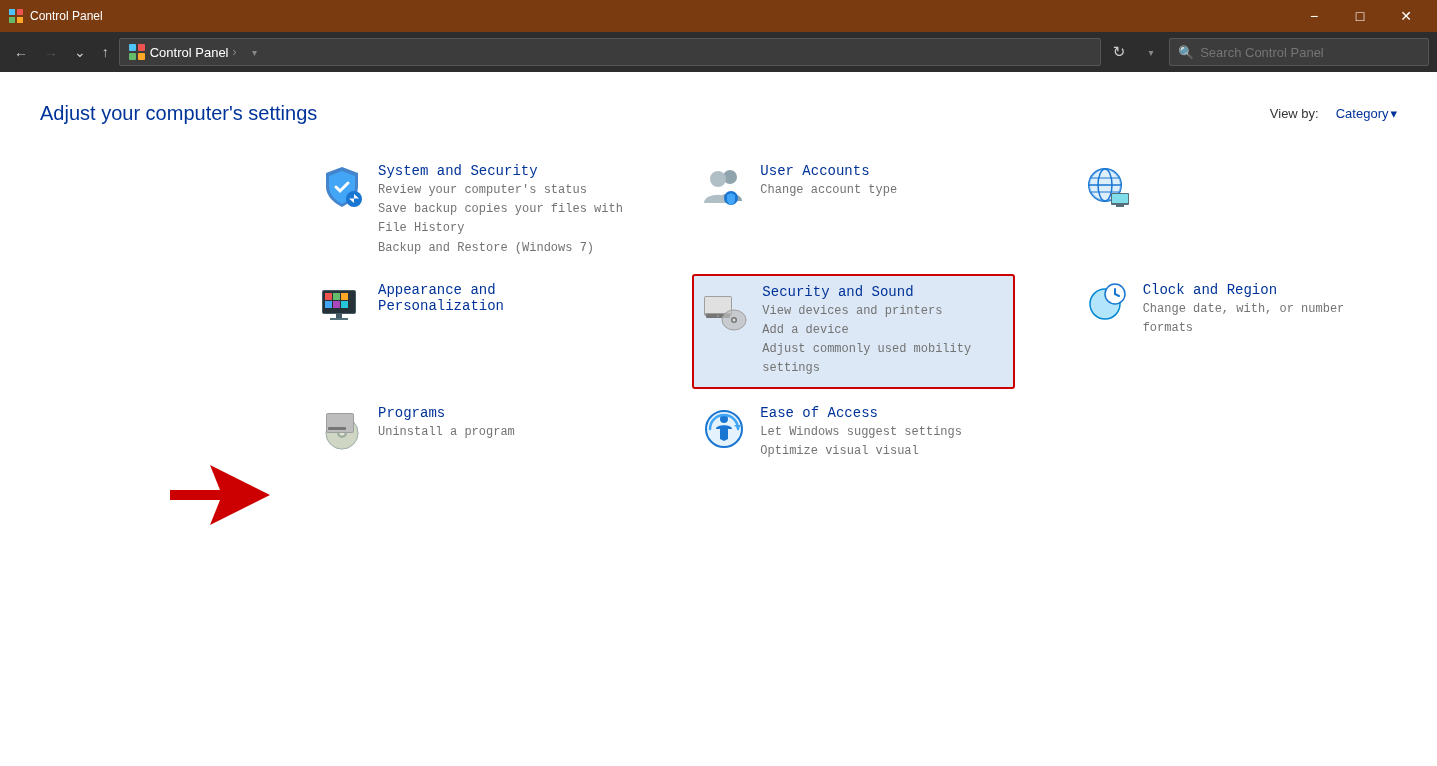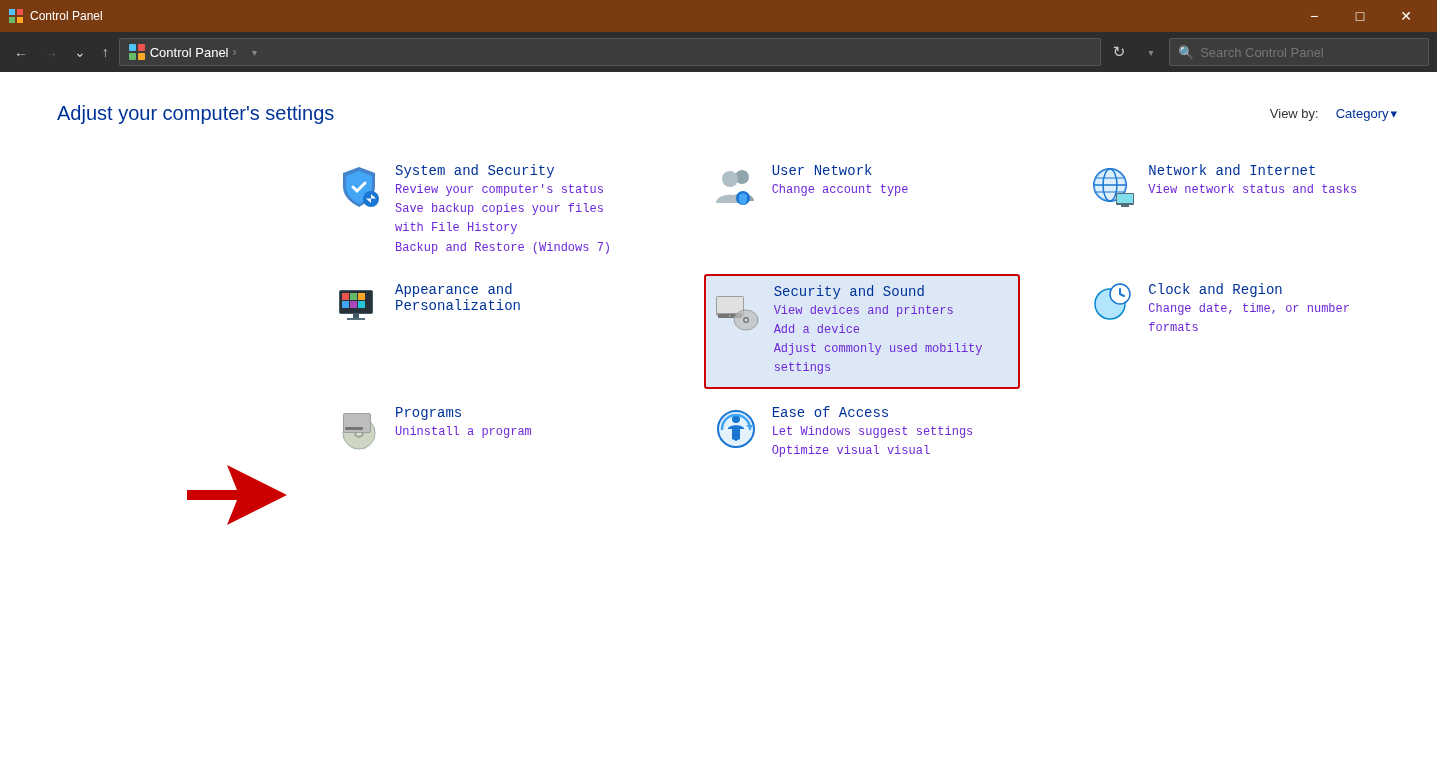--- a/index.html
+++ b/index.html
@@ -130,21 +130,20 @@
       flex: 1;
     }
     .search-icon-nav { color: #888; font-size: 13px; }
 
     
     .main-content {
       background: white;
       height: calc(766px - 32px - 40px);
       padding: 30px 40px;
       overflow-y: auto;
-      margin-left: 17px;
     }
     .page-header {
       display: flex;
       justify-content: space-between;
       align-items: center;
       margin-bottom: 30px;
     }
     .page-title {
       color: #003399;
       font-size: 20px;
@@ -197,21 +196,21 @@
     .category-text { flex: 1; }
     .category-name {
       color: #003399;
       font-size: 14px;
       font-weight: 400;
       margin-bottom: 2px;
       cursor: pointer;
     }
     .category-link {
       display: block;
-      color: #6d28d9;
+      color: #737373;
       font-size: 12px;
       cursor: pointer;
       line-height: 1.6;
     }
   </style>
 </head>
 <body>
 
 <div class="titlebar">
   <div class="titlebar-left">
@@ -311,44 +310,40 @@
             <circle cx="30" cy="14" r="7" fill="#90a4ae"></circle>
             <path d="M18 38 C18 28 42 28 42 38" fill="#90a4ae"></path>
             <circle cx="18" cy="16" r="8" fill="#b0bec5"></circle>
             <path d="M4 40 C4 29 32 29 32 40" fill="#b0bec5"></path>
 
             <rect x="24" y="28" width="14" height="14" rx="7" fill="#1976d2"></rect>
             <path d="M31 30 L35 32 L35 37 C35 39.5 33 41 31 42 C29 41 27 39.5 27 37 L27 32 Z" fill="#42a5f5"></path>
           </svg>
         </div>
         <div class="category-text">
-          <div class="category-name">User Network</div>
+          <div class="category-name">User Accounts</div>
           <a class="category-link">Change account type</a>
         </div>
       </div>
 
       <div class="category-item">
         <div class="category-icon">
           <svg width="48" height="48" viewBox="0 0 48 48">
 
             <circle cx="22" cy="22" r="16" fill="none" stroke="#1976d2" stroke-width="2"></circle>
             <circle cx="22" cy="22" r="16" fill="#bbdefb" opacity="0.5"></circle>
             <ellipse cx="22" cy="22" rx="7" ry="16" fill="none" stroke="#1976d2" stroke-width="1.5"></ellipse>
             <line x1="6" y1="22" x2="38" y2="22" stroke="#1976d2" stroke-width="1.5"></line>
             <line x1="8" y1="15" x2="36" y2="15" stroke="#1976d2" stroke-width="1"></line>
             <line x1="8" y1="29" x2="36" y2="29" stroke="#1976d2" stroke-width="1"></line>
 
             <rect x="28" y="30" width="18" height="12" rx="1" fill="#546e7a"></rect>
             <rect x="29" y="31" width="16" height="9" fill="#80deea"></rect>
             <rect x="33" y="42" width="8" height="2" fill="#546e7a"></rect>
           </svg>
-        </div>
-        <div class="category-text">
-          <div class="category-name">Network and Internet</div>
-          <a class="category-link">View network status and tasks</a>
         </div>
       </div>
 
       <div class="category-item">
         <div class="category-icon">
           <svg width="48" height="48" viewBox="0 0 48 48">
 
             <rect x="4" y="8" width="34" height="24" rx="2" fill="#455a64"></rect>
             <rect x="5" y="9" width="32" height="22" fill="#263238"></rect>
 
@@ -398,21 +393,21 @@
             <circle cx="22" cy="22" r="15" fill="#b3e5fc"></circle>
             <circle cx="22" cy="22" r="15" fill="none" stroke="#0288d1" stroke-width="1.5"></circle>
 
             <circle cx="32" cy="12" r="10" fill="white" stroke="#1976d2" stroke-width="1.5"></circle>
             <line x1="32" y1="7" x2="32" y2="12" stroke="#1976d2" stroke-width="2" stroke-linecap="round"></line>
             <line x1="32" y1="12" x2="36" y2="14" stroke="#1976d2" stroke-width="2" stroke-linecap="round"></line>
           </svg>
         </div>
         <div class="category-text">
           <div class="category-name">Clock and Region</div>
-          <a class="category-link">Change date, time, or number formats</a>
+          <a class="category-link">Change date, with, or number formats</a>
         </div>
       </div>
 
       <div class="category-item">
         <div class="category-icon">
           <svg width="48" height="48" viewBox="0 0 48 48">
 
             <circle cx="24" cy="28" r="16" fill="#b0bec5"></circle>
             <circle cx="24" cy="28" r="16" fill="none" stroke="#78909c" stroke-width="1"></circle>
             <circle cx="24" cy="28" r="5" fill="#607d8b"></circle>

